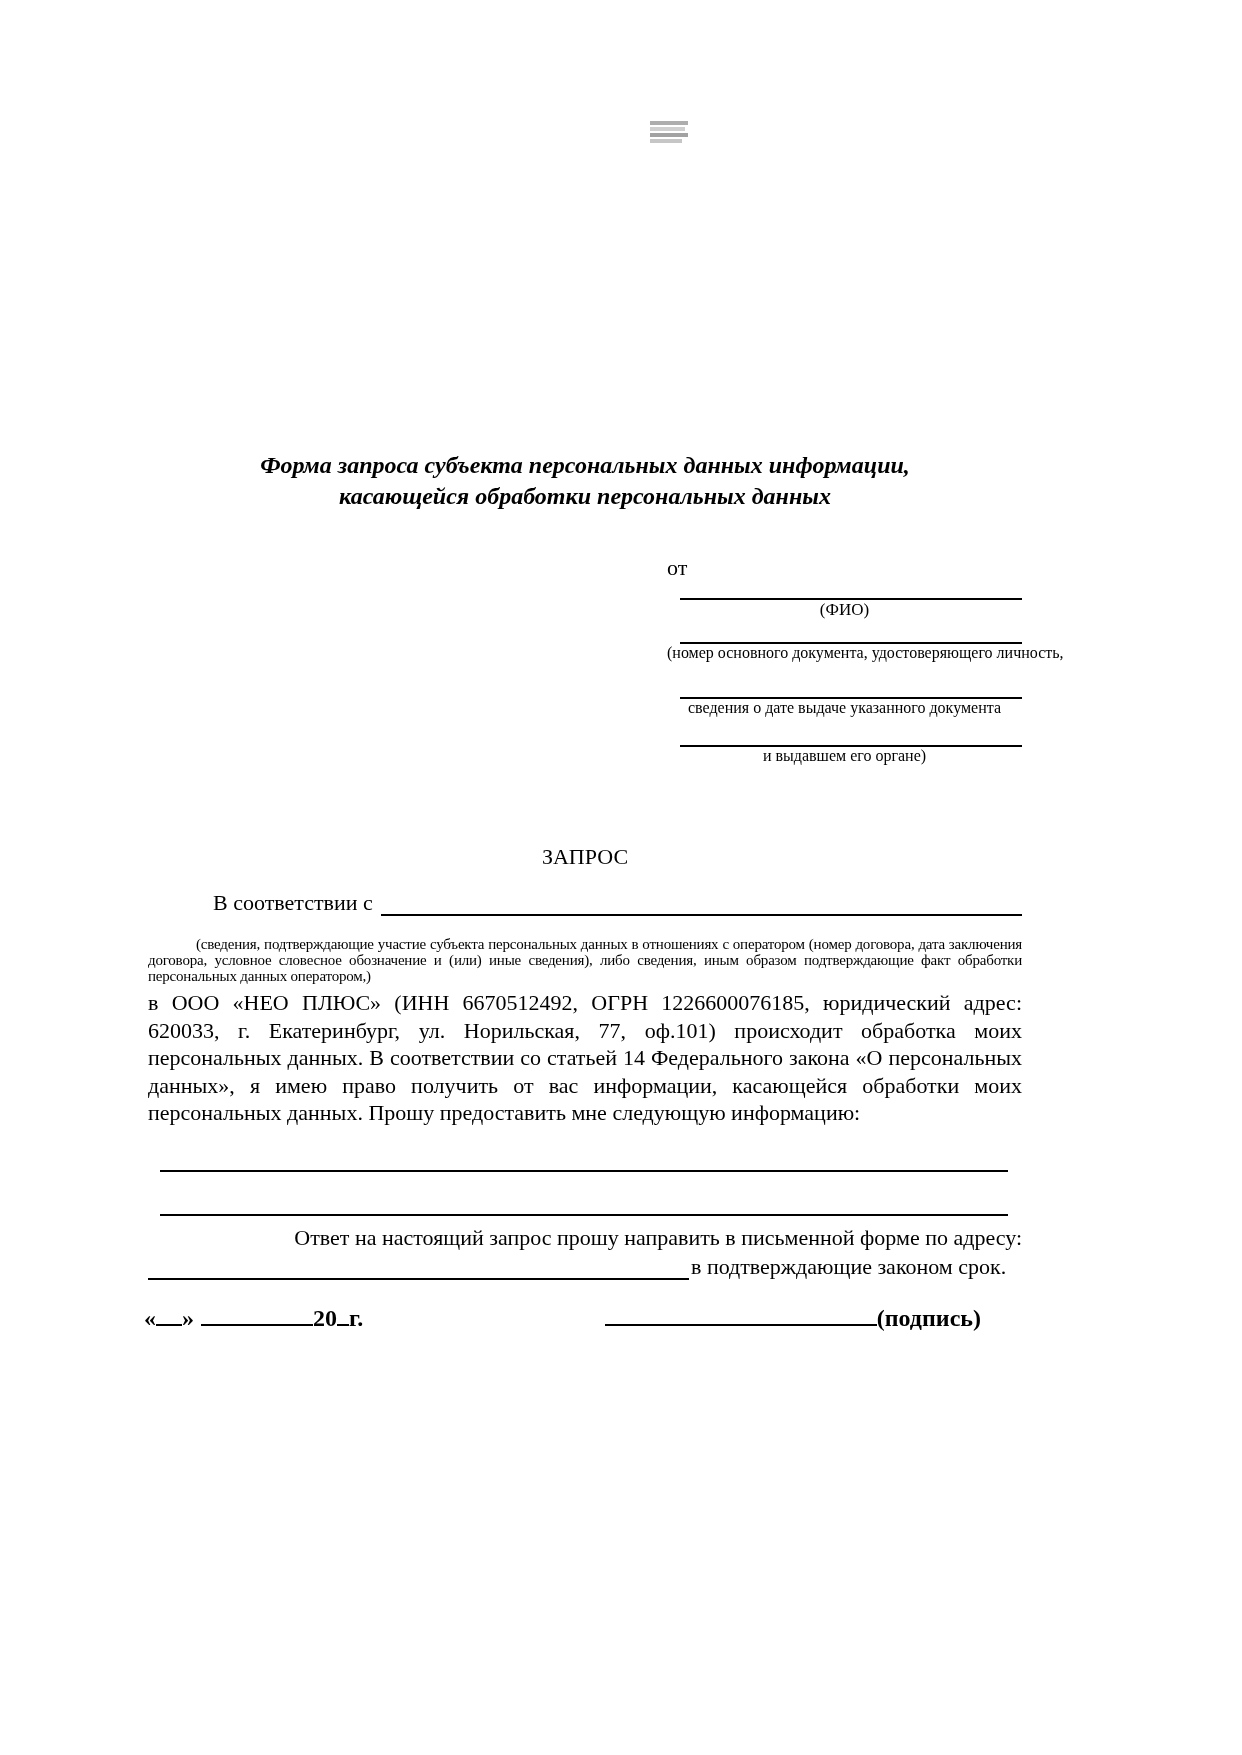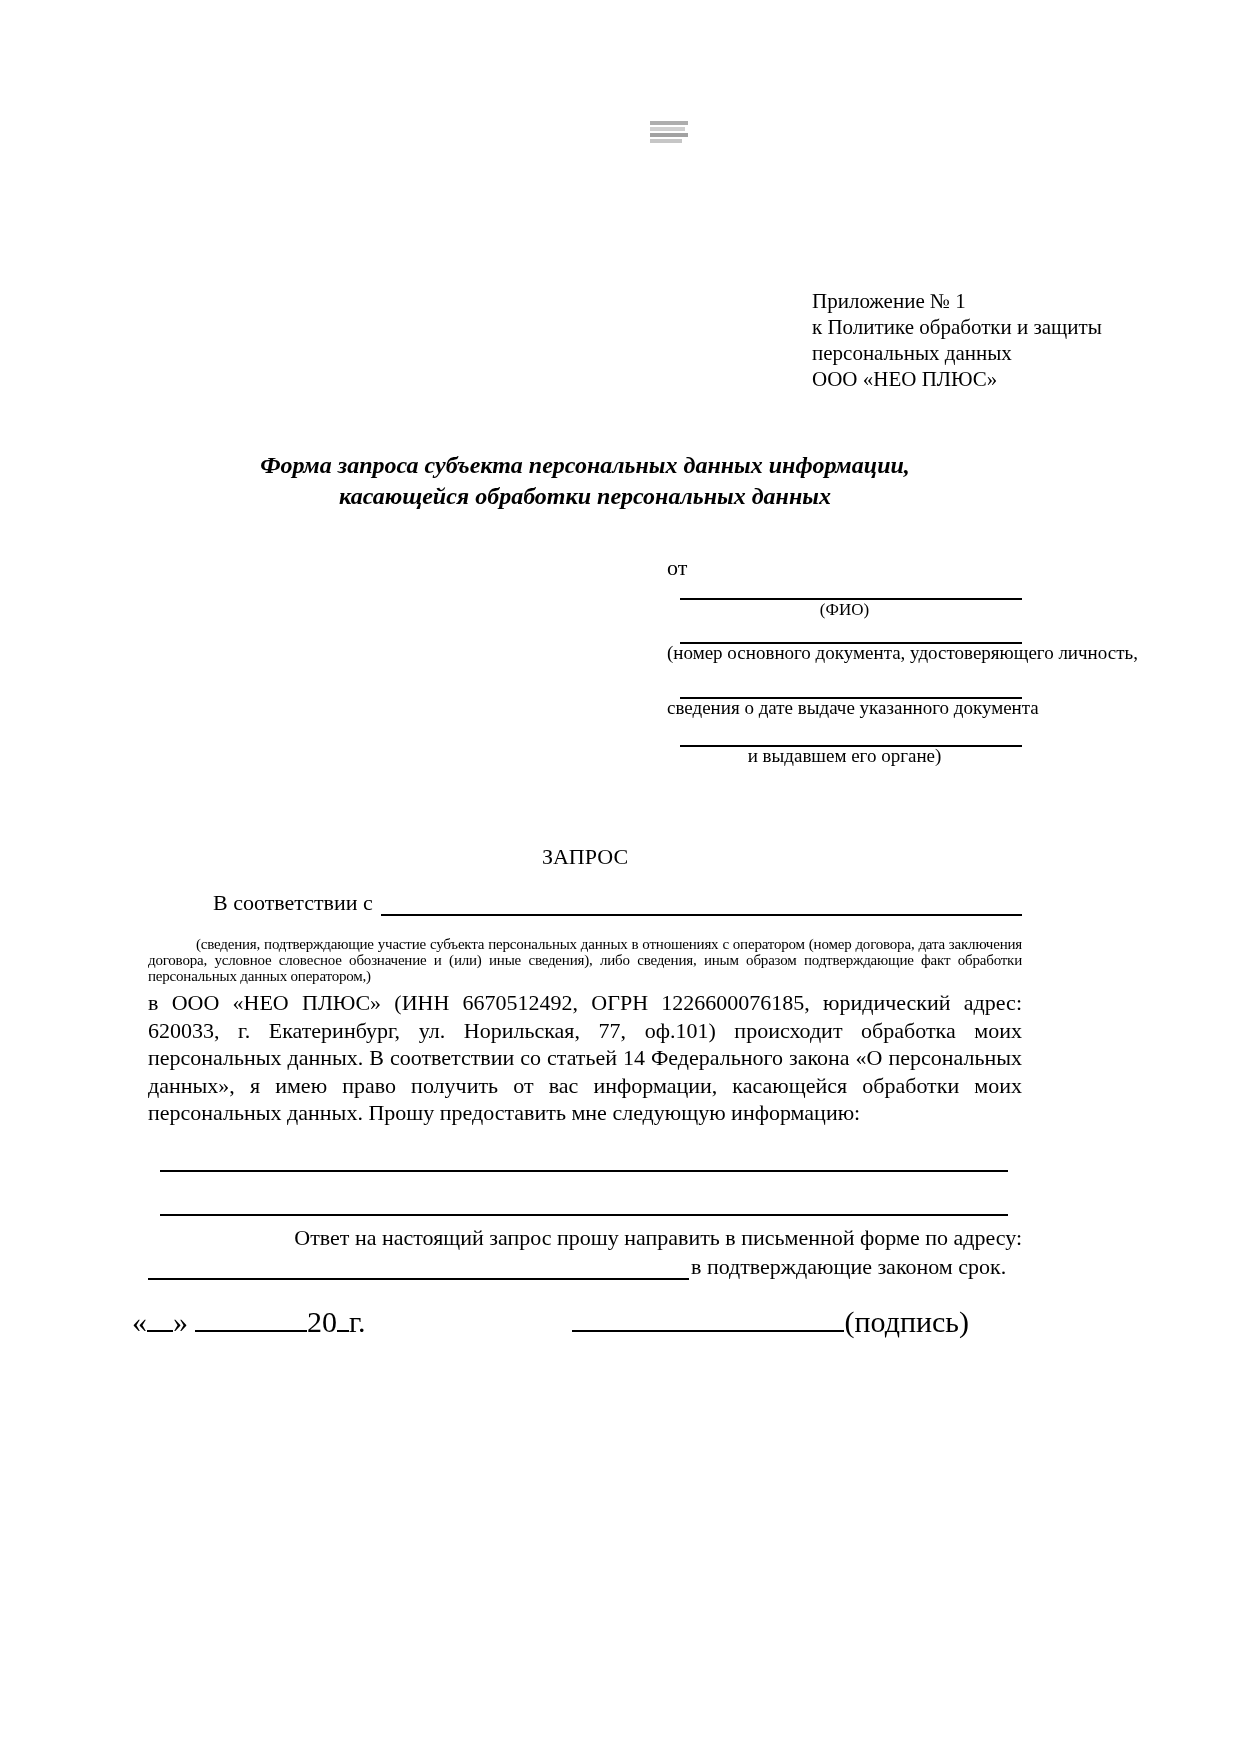--- a/index.html
+++ b/index.html
@@ -32,21 +32,21 @@
 
   .addressee{
     position:absolute;left:667px;top:554px;width:355px;
     font-size:22px;line-height:28px;
   }
   .addressee .field{margin-left:13px;}
   .addressee .blank{border-bottom:2px solid #000;}
   .addressee .cap{
     text-align:center;font-size:17px;line-height:20px;
   }
-  .addressee .cap.small{font-size:19px;line-height:17px;white-space:nowrap;}
+  .addressee .cap.small{font-size:16px;line-height:17px;white-space:nowrap;}
   .f1 .blank{height:16px;}
   .f2 .blank{height:22px;}
   .f3 .blank{height:36px;}
   .f4 .blank{height:29px;}
 
   .request{
     position:absolute;left:148px;top:844px;width:874px;
     font-size:22px;line-height:27px;
   }
   .request .heading{text-align:center;line-height:26px;}
@@ -60,23 +60,23 @@
   .bodytext{margin-top:5px;text-align:justify;line-height:27.5px;}
   .rule{height:0;border-top:2px solid #000;margin-left:12px;width:848px;}
   .ruleA{margin-top:43px;}
   .ruleB{margin-top:42px;}
   .reply1{margin-top:8px;text-align:right;}
   .reply2{display:flex;margin-top:2px;}
   .reply2 .blank{width:541px;border-bottom:2px solid #000;}
   .reply2 .term{white-space:nowrap;padding-left:2px;margin-right:-20px;}
 
   .sigrow{
-    position:absolute;left:132px;top:1300px;width:874px;
-    font-size:30px;line-height:30px;
-    display:flex;justify-content:space-between;align-items:flex-end;
+    position:absolute;left:144px;top:1300px;width:874px;
+    font-size:24px;line-height:30px;
+    display:flex;justify-content:space-between;align-items:flex-end;font-weight:bold;
   }
   .iblank{display:inline-block;border-bottom:2px solid #000;height:1.0em;}
   .w26{width:26px;}
   .w112{width:112px;margin-left:7px;}
   .w12{width:12px;}
   .w272{width:272px;}
   .sig-right{margin-right:37px;white-space:nowrap;}
   .sig-left{white-space:nowrap;}
 </style>
 </head>
@@ -84,26 +84,20 @@
 
 <div class="page">
 
   <div class="logo">
     <div class="bar b1"></div>
     <div class="bar b2"></div>
     <div class="bar b3"></div>
     <div class="bar b4"></div>
   </div>
 
-  <div class="appendix">
-    <div>Приложение № 1</div>
-    <div>к Политике обработки и защиты</div>
-    <div>персональных данных</div>
-    <div>ООО «НЕО ПЛЮС»</div>
-  </div>
 
   <div class="title">
     <div>Форма запроса субъекта персональных данных информации,</div>
     <div>касающейся обработки персональных данных</div>
   </div>
 
   <div class="addressee">
     <div>от</div>
     <div class="field f1">
       <div class="blank"></div>

